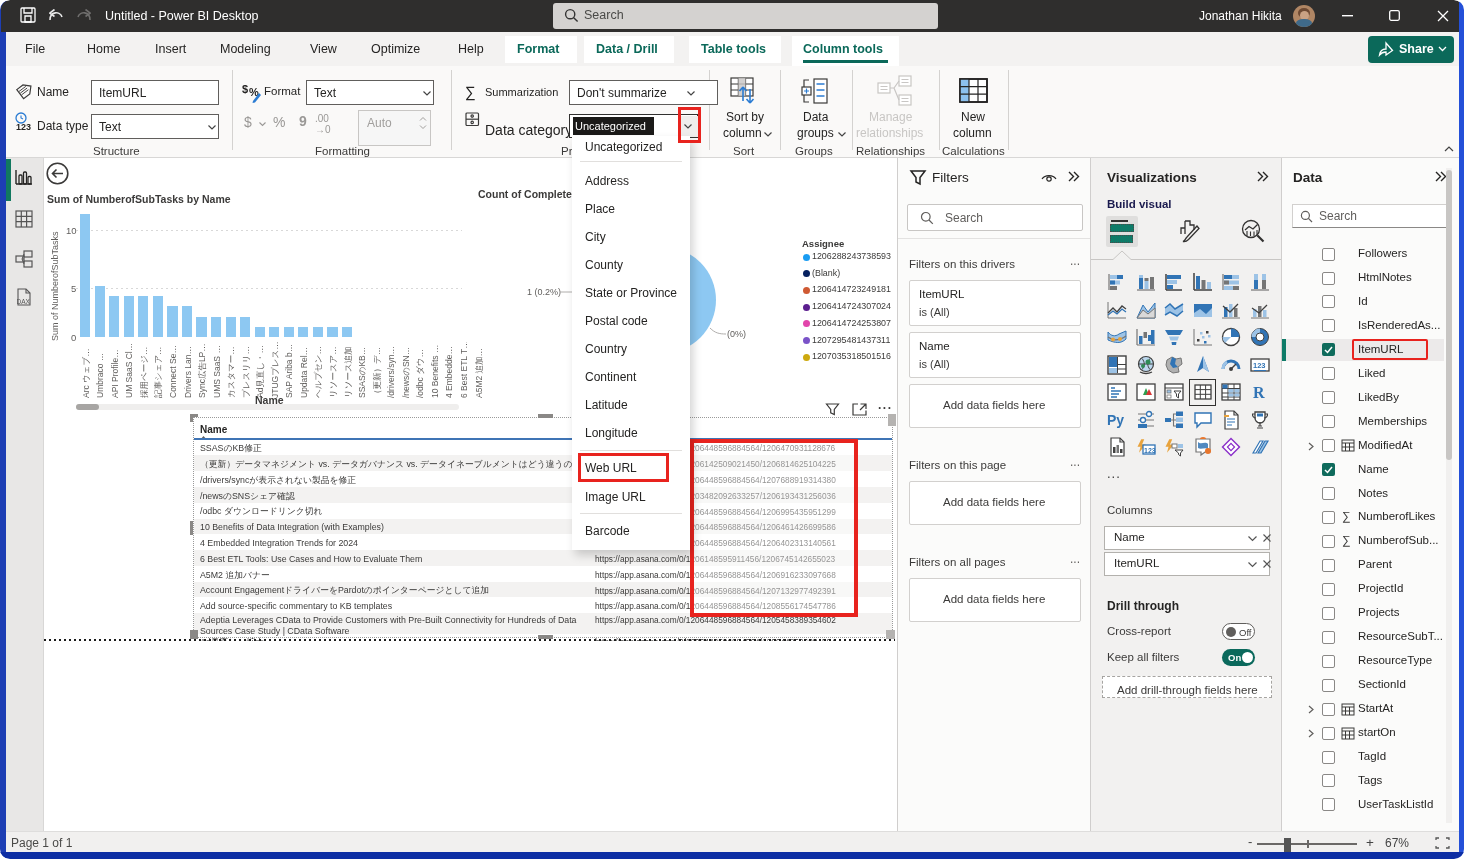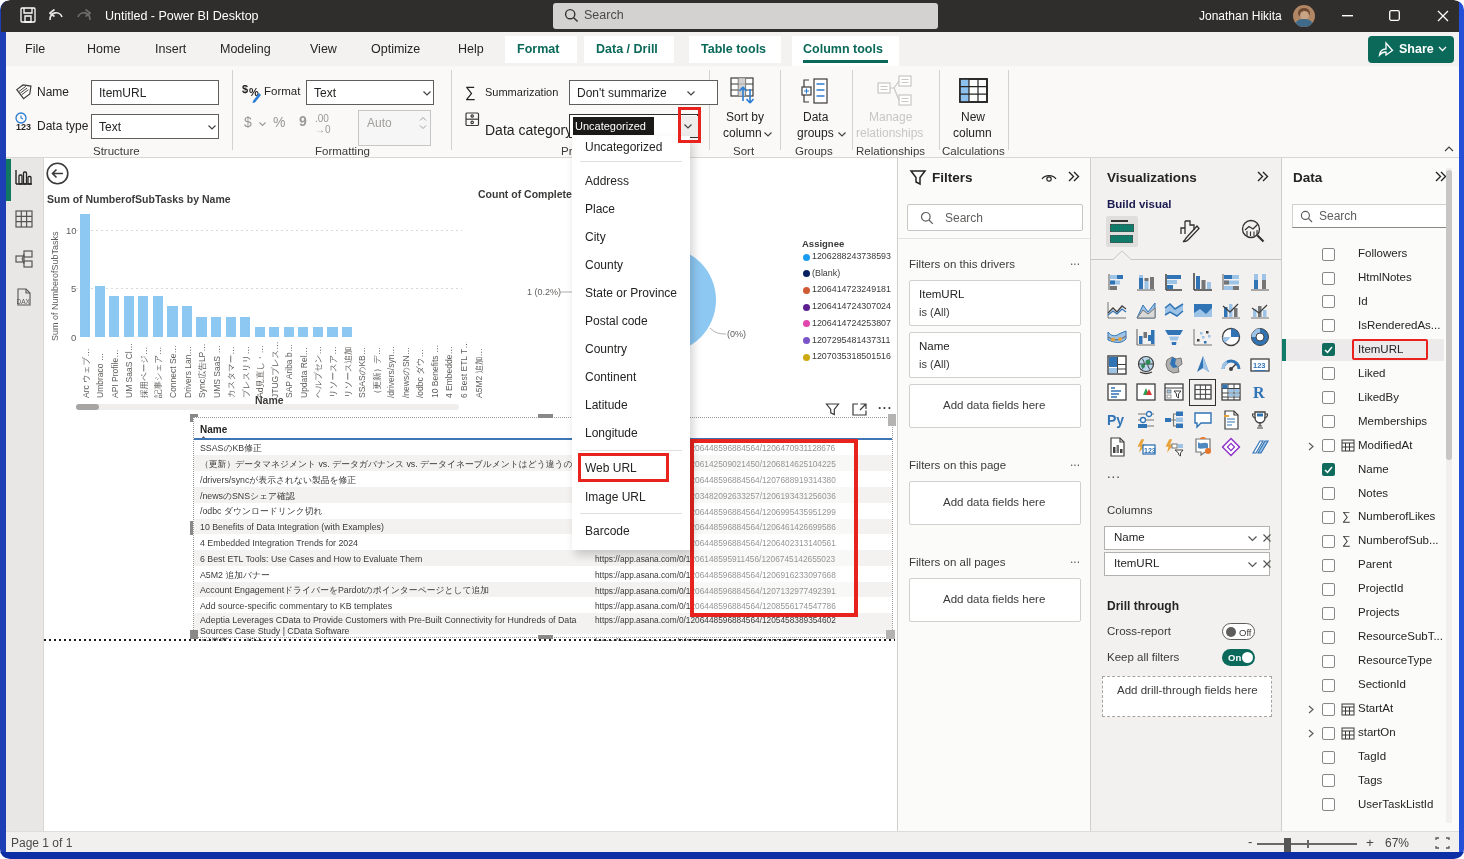--- a/index.html
+++ b/index.html
@@ -434,21 +434,21 @@
 
   <div class="abs" style="left:678px;top:107px;width:23px;height:36px;border:3px solid #e8231e;z-index:31"></div>
   <div class="abs" style="left:578px;top:453px;width:91px;height:29px;border:3px solid #e8231e;z-index:32"></div>
   <div class="abs" style="left:690px;top:439px;width:168px;height:178px;border:4px solid #e8231e;background:rgba(255,255,255,0.45)"></div>
 </div>
 
 <div class="abs" style="left:898px;top:158px;width:192px;height:673px;background:#fbfbfa" id="filters">
   <svg style="left:12px;top:12px" width="17" height="16" viewBox="0 0 17 16" fill="none" stroke="#252423" stroke-width="1.5">
     <path d="M1 1 H15 L10 7.5 V14 L6 12 V7.5 Z"></path>
   </svg>
-  <div class="tx" style="left:34px;top:12px;font-size:13.5px;font-weight:700">Filters</div>
+  <div class="tx" style="left:34px;top:12px;font-size:13.5px;font-weight:400">Filters</div>
   <svg style="left:143px;top:15px" width="16" height="10" viewBox="0 0 16 10" fill="none" stroke="#252423" stroke-width="1.2">
     <path d="M1 6 C4 1.5 12 1.5 15 6"></path>
         <circle cx="8" cy="6" r="2.2"></circle>
   </svg>
   <svg style="left:170px;top:13px" width="12" height="11" fill="none" stroke="#252423" stroke-width="1.4">
     <path d="M1 1 L5.5 5.5 L1 10 M6 1 L10.5 5.5 L6 10"></path>
   </svg>
   <div class="abs" style="left:9px;top:46px;width:176px;height:27px;background:#fff;border:1px solid #c8c6c4;border-radius:2px">
     <svg style="left:12px;top:6px" width="14" height="14" viewBox="0 0 14 14" fill="none" stroke="#605e5c" stroke-width="1.2">
           <circle cx="5.8" cy="5.8" r="4.3"></circle>
@@ -778,21 +778,21 @@
   <div class="tx" style="left:16px;top:467px;font-size:11.5px;color:#3b3a39">Cross-report</div>
   <div class="abs" style="left:131px;top:465px;width:33px;height:17px;border:1px solid #605e5c;border-radius:9px;background:#fff">
     <div class="abs" style="left:3px;top:2.5px;width:10px;height:10px;border-radius:50%;background:#605e5c"></div>
     <div class="tx" style="left:16px;top:3px;font-size:9.5px;color:#3b3a39">Off</div>
   </div>
   <div class="tx" style="left:16px;top:493px;font-size:11.5px;color:#3b3a39">Keep all filters</div>
   <div class="abs" style="left:131px;top:491px;width:33px;height:17px;border-radius:9px;background:#0b695c">
     <div class="tx" style="left:6px;top:3px;font-size:9.5px;font-weight:700;color:#fff">On</div>
     <div class="abs" style="left:20px;top:2.5px;width:11px;height:11px;border-radius:50%;background:#fff"></div>
   </div>
-  <div class="abs" style="left:11px;top:518px;width:170px;height:41px;background:#fff;border:1px dashed #a6a4a1">
+  <div class="abs" style="left:11px;top:518px;width:170px;height:22px;background:#fff;border:1px dashed #a6a4a1">
     <div class="tx" style="left:14px;top:7px;font-size:11.5px;color:#3b3a39">Add drill-through fields here</div>
   </div>
 </div>
 <div class="abs" style="left:1281px;top:158px;width:1px;height:673px;background:#d0cecd"></div>
 
 <div class="abs" style="left:1282px;top:158px;width:177px;height:673px;background:#fbfbfa" id="datapanel">
   <div class="tx" style="left:11px;top:12px;font-size:13.5px;font-weight:700">Data</div>
   <svg style="left:153px;top:13px" width="12" height="11" fill="none" stroke="#252423" stroke-width="1.4">
     <path d="M1 1 L5.5 5.5 L1 10 M6 1 L10.5 5.5 L6 10"></path>
   </svg>

